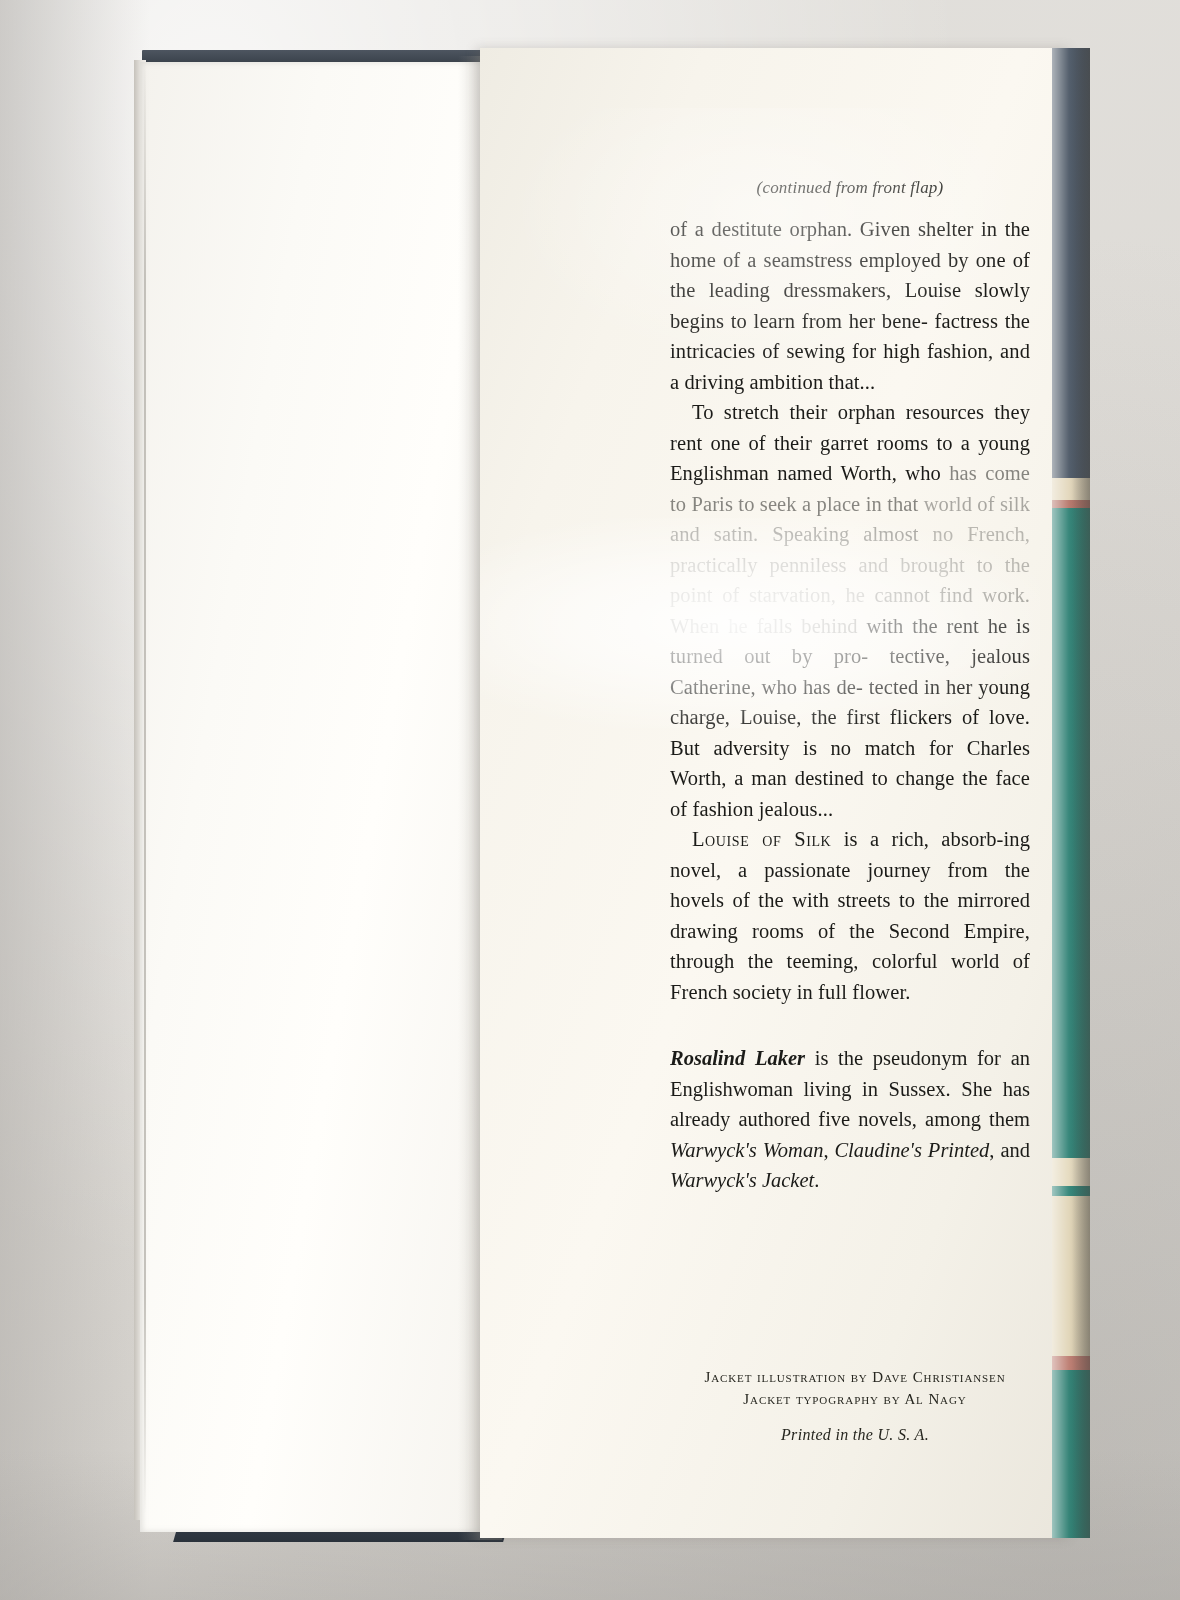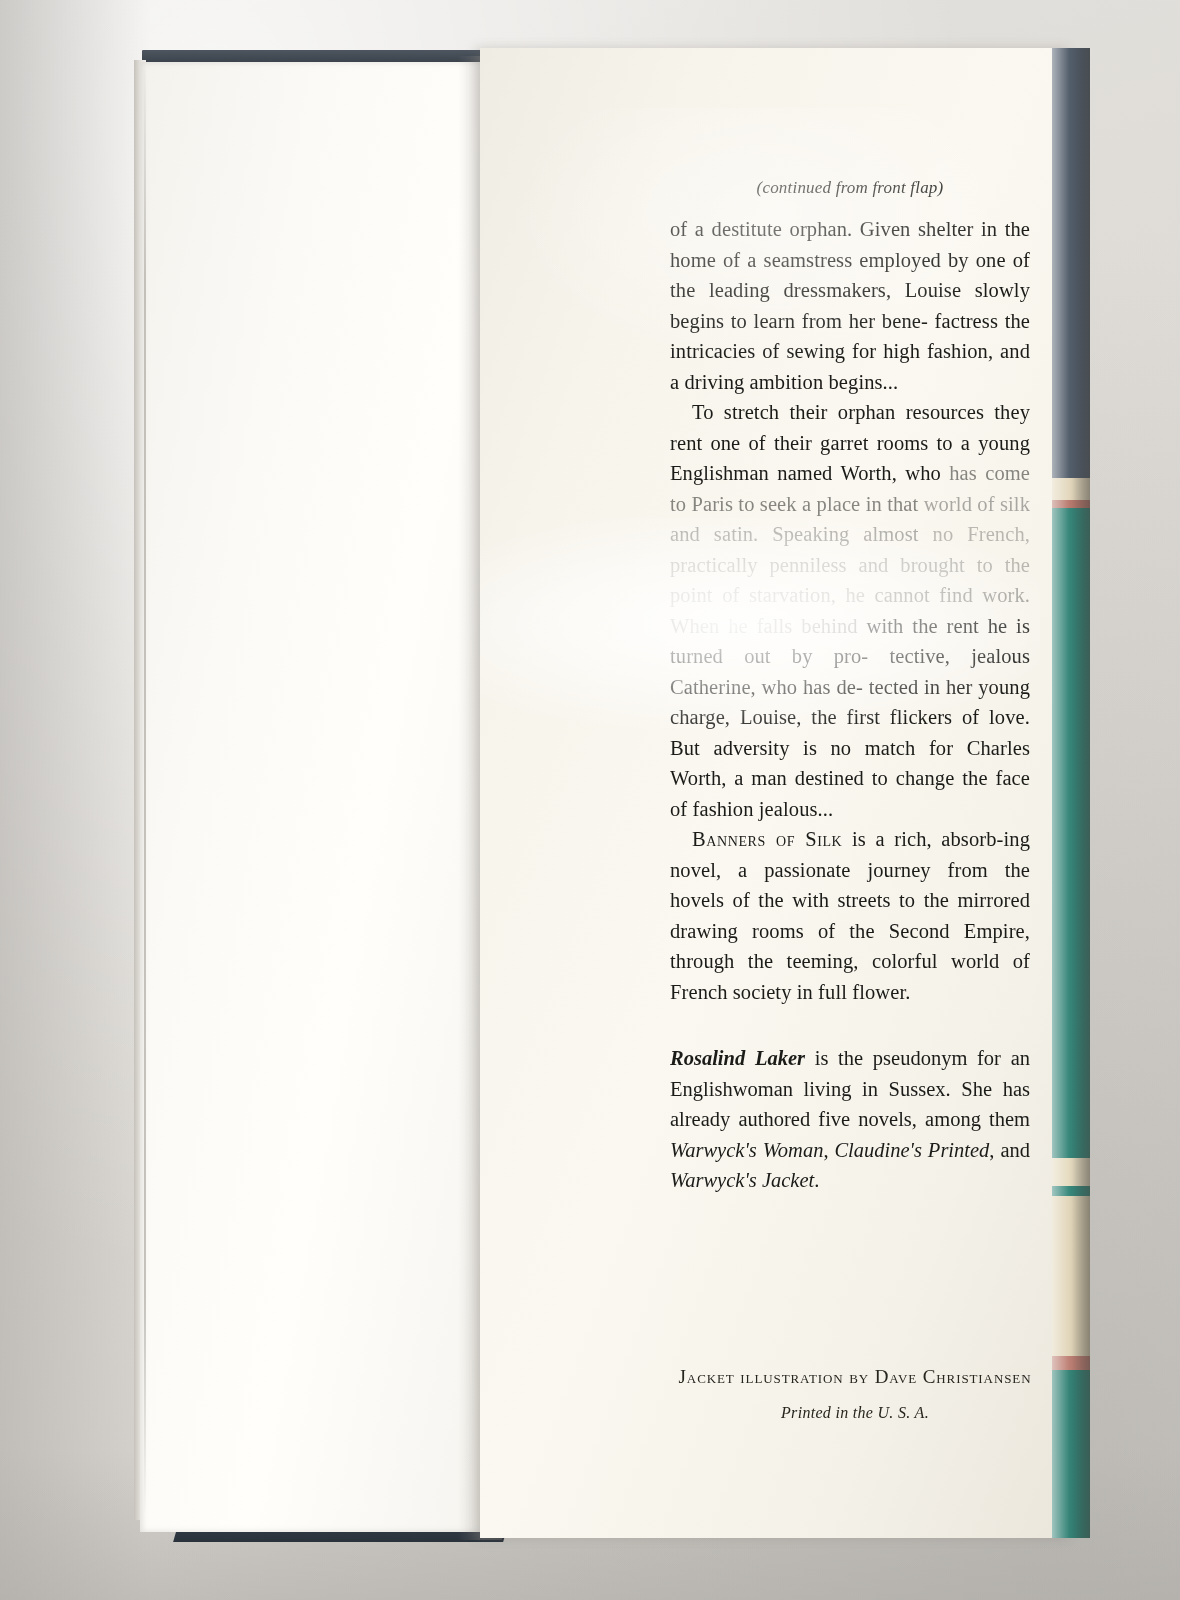--- a/index.html
+++ b/index.html
@@ -176,21 +176,21 @@
 
   .credits {
     position: absolute;
     left: 190px;
     top: 1318px;
     width: 370px;
     text-align: center;
     color: #26261f;
   }
   .credit-line {
-    font-size: 19px;
+    font-size: 15px;
     font-variant: small-caps;
     letter-spacing: 0.9px;
     line-height: 22px;
   }
   .printed {
     font-size: 16px;
     font-style: italic;
     margin-top: 16px;
     letter-spacing: 0.3px;
   }
@@ -226,21 +226,21 @@
 
         <div class="continued">(continued from front flap)</div>
 
         <p class="body-p">
           <span>of a destitute orphan. Given shelter in</span>
           <span>the home of a seamstress employed by</span>
           <span>one of the leading dressmakers, Louise</span>
           <span>slowly begins to learn from her bene-</span>
           <span>factress the intricacies of sewing for</span>
           <span>high fashion, and a driving ambition</span>
-          <span>begins...</span>
+          <span>that...</span>
         </p>
 
         <p class="body-p indent">
           <span>To stretch their orphan resources</span>
           <span>they rent one of their garret rooms to a</span>
           <span>young Englishman named Worth, who</span>
           <span class="washed-1">has come to Paris to seek a place in that</span>
           <span class="washed-2">world of silk and satin. Speaking almost</span>
           <span class="washed-3">no French, practically penniless and</span>
           <span class="washed-3">brought to the point of starvation, he</span>
@@ -248,31 +248,32 @@
           <span>with the rent he is turned out by pro-</span>
           <span>tective, jealous Catherine, who has de-</span>
           <span>tected in her young charge, Louise,</span>
           <span>the first flickers of love. But adversity</span>
           <span>is no match for Charles Worth, a man</span>
           <span>destined to change the face of fashion</span>
           <span>jealous...</span>
         </p>
 
         <p class="body-p indent">
-          <span class="smallcaps">Banners of Silk</span>
+          <span class="smallcaps">Louise of Silk</span>
           <span>is a rich, absorb-ing novel, a passionate journey from the hovels of the with streets to the mirrored drawing rooms of the Second Empire, through the teeming, colorful world of French society in full flower.</span>
         </p>
 
         <p class="author-p">
           <span class="author-name">Rosalind Laker</span><span> is the pseudonym for an Englishwoman living in Sussex. She has already authored five novels, among them </span><span class="ital">Warwyck's Woman</span><span>, </span><span class="ital">Claudine's Printed</span><span>, and </span><span class="ital">Warwyck's Jacket</span>.
         </p>
       </div>
 
       <div class="credits">
         <div class="credit-line">Jacket illustration by Dave Christiansen</div>
+        <div class="credit-line">Jacket typography by Al Nagy</div>
         <div class="printed">Printed in the U. S. A.</div>
       </div>
 
     </div>
 
     <div class="flap-glare"></div>
     <div class="flap-glare2"></div>
 
     <div class="spine">
         <div class="band" style="top: 0px; height: 430px; background: rgb(75, 87, 101);"></div>

